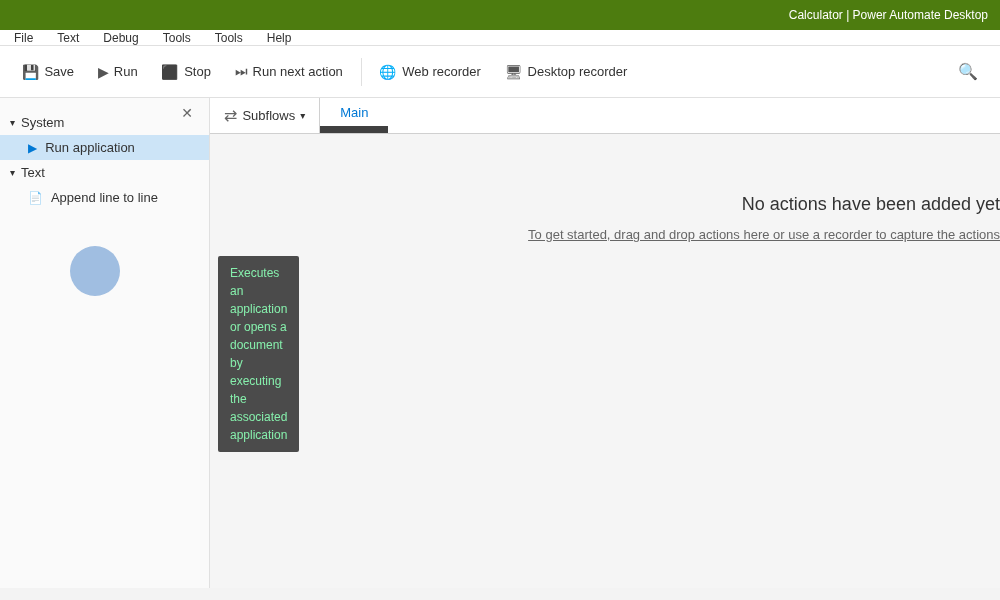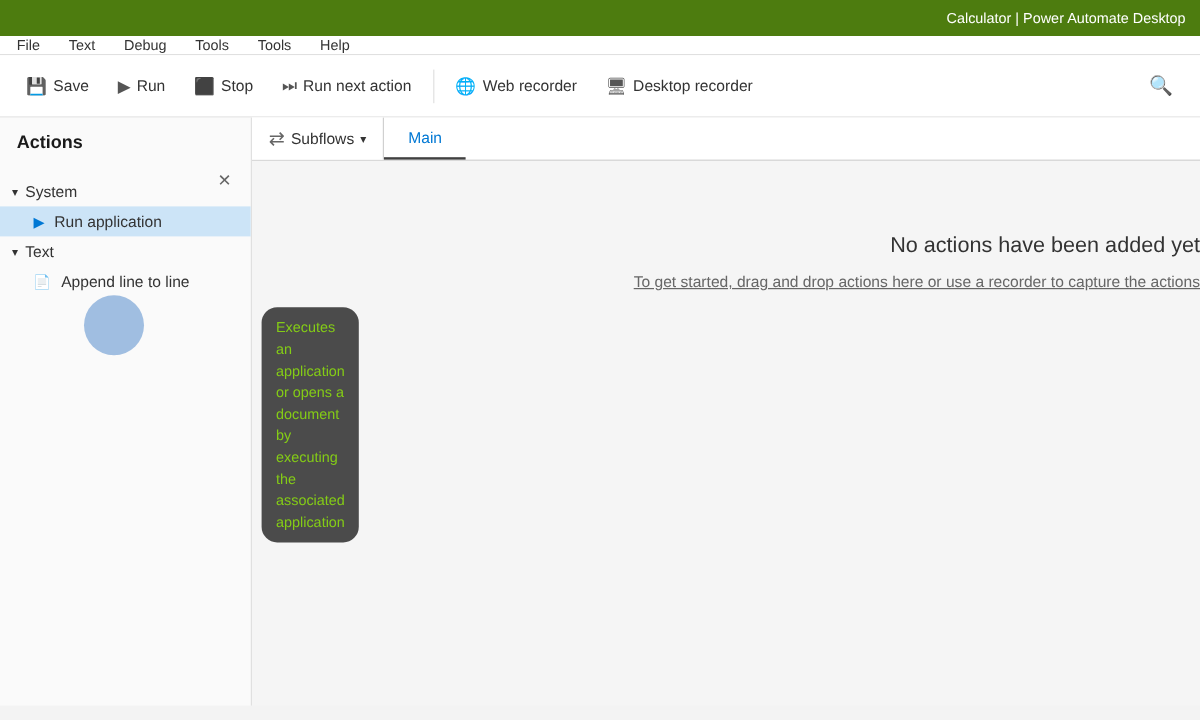--- a/index.html
+++ b/index.html
@@ -147,24 +147,24 @@
       pointer-events: none;
       z-index: 10;
     }
 
     
     .tooltip-box {
       position: absolute;
       left: 218px;
       top: 158px;
       background: rgba(60, 60, 60, 0.92);
-      color: #84cc16;
+      color: #86efac;
       font-size: 12px;
       padding: 8px 12px;
-      border-radius: 13px;
+      border-radius: 2px;
       max-width: 250px;
       line-height: 1.5;
       z-index: 20;
       pointer-events: none;
     }
 
     
     #canvas-panel {
       flex: 1;
       background: #f5f5f5;
@@ -193,21 +193,21 @@
     .subflows-icon { font-size: 16px; color: #666; }
     .tab-item {
       display: flex;
       align-items: center;
       padding: 0 20px;
       cursor: pointer;
       font-size: 13px;
       border-bottom: 2px solid transparent;
     }
     .tab-item.active {
-      border-bottom: 2px solid #404040;
+      border-bottom: 7px solid #404040;
       color: #0078d4;
       font-weight: 500;
     }
 
     
     #canvas-content {
       flex: 1;
       display: flex;
       flex-direction: column;
       align-items: flex-end;
@@ -286,21 +286,20 @@
     <span>Desktop recorder</span>
   </button>
   <div id="toolbar-right">
     <button class="search-icon-btn">🔍</button>
   </div>
 </div>
 
 <div id="main-layout">
 
   <div id="actions-panel" style="position:relative;">
-    <div id="actions-title">Actions</div>
     <div id="search-box-container">
       <button id="clear-btn">✕</button>
     </div>
 
     <div id="actions-tree">
 
       <div class="category-header">
         <span class="chevron">▾</span>
         <span>System</span>
       </div>

